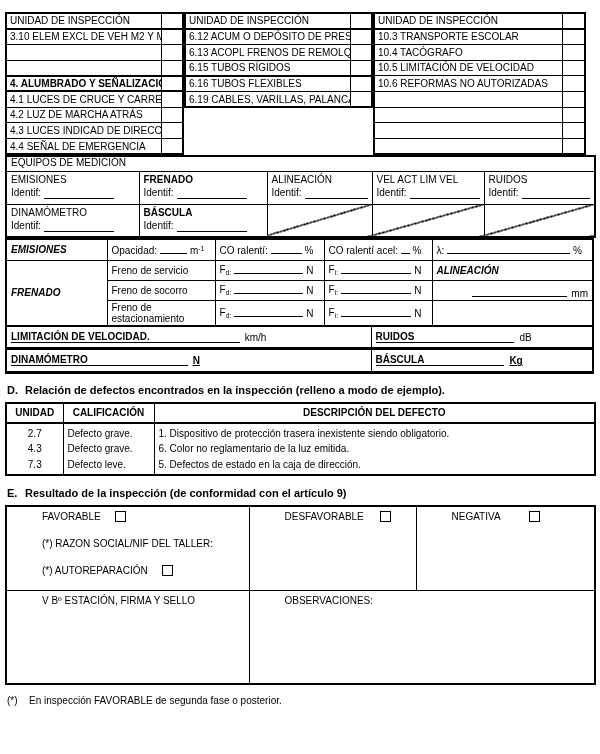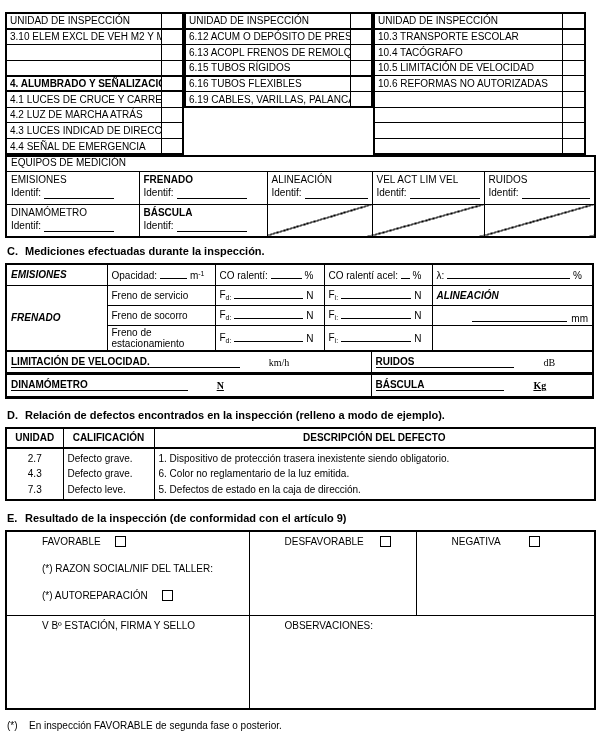--- a/index.html
+++ b/index.html
@@ -56,22 +56,22 @@
   .ctable.bsep td { border-bottom:none; }
   .cwrap .divline { border-top:2px solid #000; }
   .bi { font-weight:bold; font-style:italic; }
   .cellflex { display:flex; align-items:flex-end; width:100%; }
   .cellflex .fill { flex:1; margin:0 3px 2px 3px; height:10px; }
   .cellflex .unit { padding-right:6px; }
   sub { font-size:7px; vertical-align:-2px; }
   sup { font-size:7px; vertical-align:3px; }
   .ulwrap { border-bottom:1px solid #000; display:inline-flex; align-items:flex-end; }
   .blank { display:inline-block; height:10px; }
-  .meas-line { display:flex; align-items:flex-end;gap:24px; }
-  .unit-after { margin-left:5px;font-family:Liberation Serif, serif; }
+  .meas-line { display:flex; align-items:flex-end; }
+  .unit-after { margin-left:5px; }
   .mmcell { text-align:right; vertical-align:bottom;margin-top:20px; }
   .mmcell .fill { width:95px; margin-right:4px; }
 
   
   .dtable { border:2px solid #000; width:589px; }
   .dtable td { border:1px solid #000; font-size:10px; padding:2px 4px; vertical-align:top; }
   .dtable .dhead td { font-weight:bold; text-align:center; height:20px; vertical-align:middle; border-bottom-width:2px; }
   .dtable .dbody td { height:48px; }
   .dline { line-height:15.5px; }
   .center { text-align:center; }
@@ -288,23 +288,20 @@
               <span class="fill"></span>
             </span>
       </td>
       <td class="diag"></td>
       <td class="diag"></td>
       <td class="diag"></td>
     </tr>
   </tbody>
     </table>
 
-  <div class="sect-title">
-    <span class="letter">C.</span><span>Mediciones efectuadas durante la inspección.</span>
-  </div>
 
   <div class="cwrap">
     <table class="ctable bsep" style="width:100%">
       <colgroup>
         <col style="width:100px">
           <col style="width:108px">
           <col style="width:109px">
         <col style="width:108px">
           <col style="width:160px">
       </colgroup>

